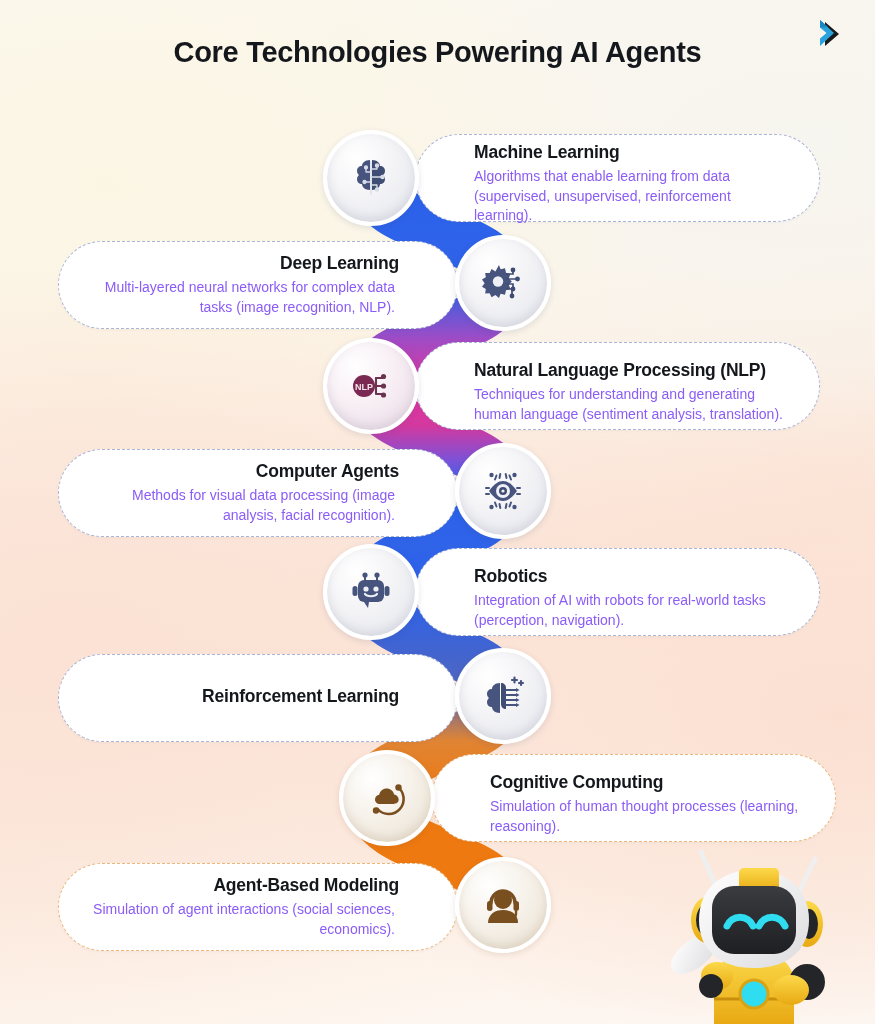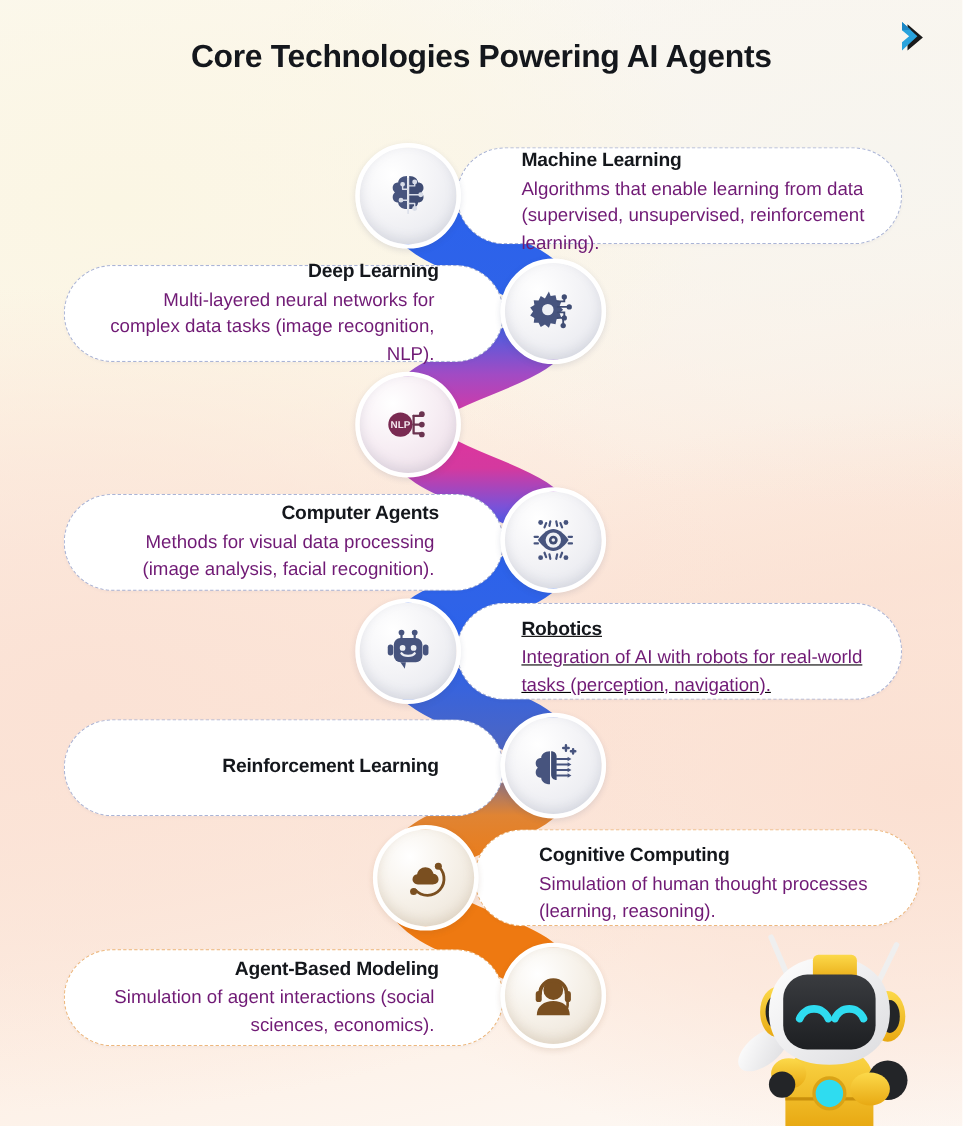--- a/index.html
+++ b/index.html
@@ -109,22 +109,22 @@
 
   .card-title {
     font-size: 17.5px;
     font-weight: 700;
     color: #14171c;
     letter-spacing: -0.2px;
     margin-bottom: 4px;
     line-height: 1.2;
   }
   .card-desc {
-    font-size: 17px;
-    color: #701a75;
+    font-size: 14px;
+    color: #8b5cf6;
     line-height: 1.42;
     max-width: 330px;
   }
   .card.align-left .card-desc { max-width: 310px; }
 
   
   #robot-mascot {
     position: absolute;
     right: 6px;
     bottom: 0;
@@ -237,20 +237,24 @@
           <circle cx="36" cy="13" r="2.4" fill="#3f4c73"></circle>
           <circle cx="40.5" cy="22" r="2.4" fill="#3f4c73"></circle>
           <circle cx="36" cy="32" r="2.4" fill="#3f4c73"></circle>
           <circle cx="35" cy="39" r="2.4" fill="#3f4c73"></circle>
         </svg>
       </span>
     </div>
   </div>
 
   <div class="row right-card" style="top:333px;">
+    <div class="card align-right" style="left:415px; width:405px;">
+      <div class="card-title">Natural Language Processing (NLP)</div>
+      <div class="card-desc">Techniques for understanding and generating human language (sentiment analysis, translation).</div>
+    </div>
     <div class="icon-bubble" style="left:323px; top:5px; background:radial-gradient(circle at 34% 28%,#ffffff 0%,#f7eef4 46%,#e9d9e4 100%);">
       <span>
         <svg viewBox="0 0 52 52">
           <circle cx="19" cy="26" r="11" fill="#7a2a52"></circle>
           <text x="19" y="29.5" font-family="Liberation Sans, sans-serif" font-size="9" font-weight="700" fill="#f4e6ee" text-anchor="middle">NLP</text>
           <g stroke="#6b3350" stroke-width="2.1" fill="none" stroke-linecap="round" stroke-linejoin="round">
             <path d="M31 18h6"></path>
               <path d="M31 18v8"></path>
             <path d="M31 26h6"></path>
             <path d="M31 26v8h6"></path>
@@ -292,21 +296,21 @@
           <circle cx="14.5" cy="10" r="2.2" fill="#47547e"></circle>
           <circle cx="37.5" cy="10" r="2.2" fill="#47547e"></circle>
           <circle cx="14.5" cy="42" r="2.2" fill="#47547e"></circle>
           <circle cx="37.5" cy="42" r="2.2" fill="#47547e"></circle>
         </svg>
       </span>
     </div>
   </div>
 
   <div class="row right-card" style="top:539px;">
-    <div class="card align-right" style="left:415px; width:405px;text-decoration:underline;">
+    <div class="card align-right" style="left:415px; width:405px;">
       <div class="card-title">Robotics</div>
       <div class="card-desc">Integration of AI with robots for real-world tasks (perception, navigation).</div>
     </div>
     <div class="icon-bubble" style="left:323px; top:5px;">
       <span>
         <svg viewBox="0 0 52 52">
           <g stroke="#47547e" stroke-width="2" stroke-linecap="round">
               <path d="M20 14v-4"></path>
               <path d="M32 14v-4"></path>
             </g>

